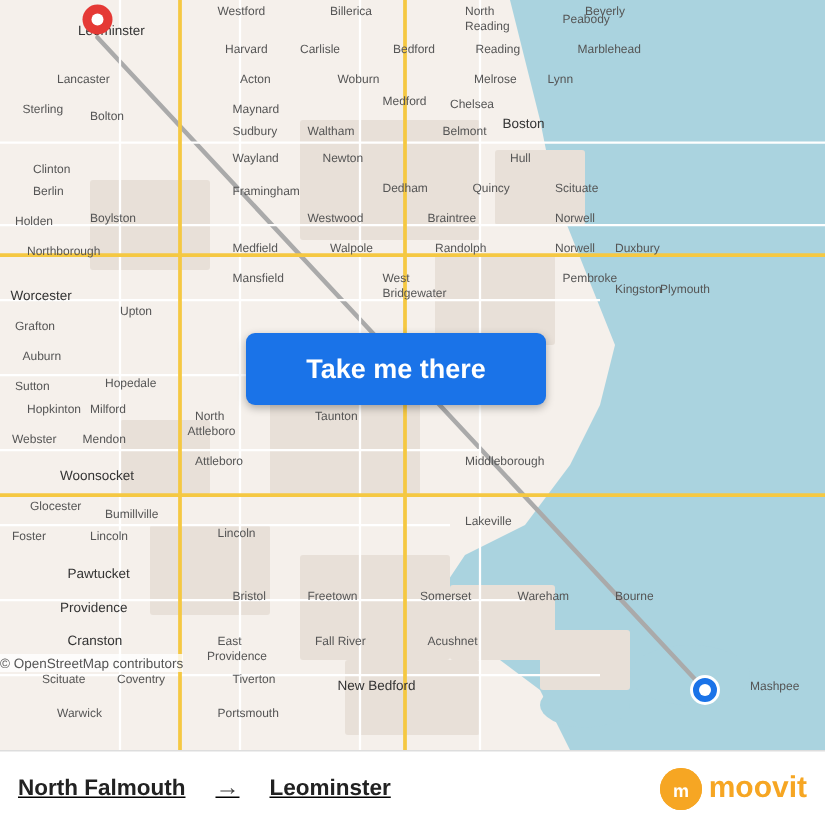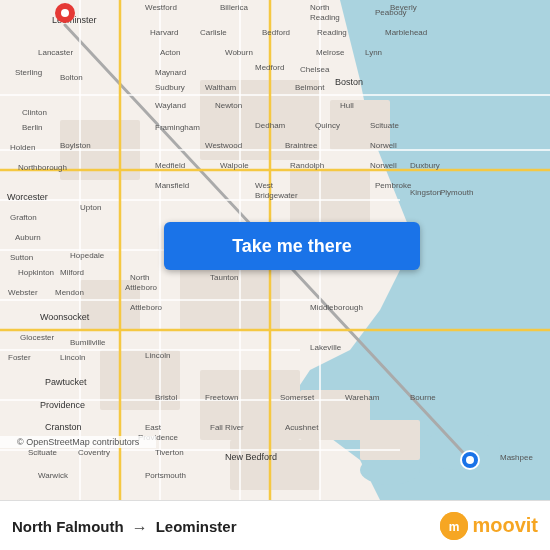--- a/index.html
+++ b/index.html
@@ -24,21 +24,21 @@
       width: 100%;
       height: 100%;
       position: absolute;
       top: 0; left: 0;
     }
 
     #take-me-there-btn {
       position: absolute;
       top: 222px;
       left: 164px;
-      width: 256px;
+      width: 200px;
       height: 48px;
       background-color: #1a73e8;
       color: white;
       border: none;
       border-radius: 6px;
       font-size: 18px;
       font-weight: bold;
       cursor: pointer;
       display: flex;
       align-items: center;
@@ -55,23 +55,24 @@
       align-items: center;
       justify-content: space-between;
       padding: 0 12px;
       border-top: 1px solid #ddd;
       position: absolute;
       bottom: 0;
     }
 
     #route-info {
       display: flex;
-      align-items: flex-end;
-      gap: 8px;
+      align-items: flex-start;
+      gap: 20px;
       flex: 1;
+      text-decoration: underline;
     }
 
     #origin-label {
       font-size: 15px;
       font-weight: 600;
       color: #222;
     }
 
     #arrow-icon {
       font-size: 16px;
@@ -109,21 +110,21 @@
       color: #f6a623;
     }
 
     #osm-attribution {
       position: absolute;
       bottom: 52px;
       left: 0;
       font-size: 9px;
       color: #555;
       background: rgba(255,255,255,0.8);
-      padding: 1px 17px;
+      padding: 1px 0;
     }
 
     
     .road { stroke: white; stroke-width: 1.5; fill: none; }
     .major-road { stroke: #f5c842; stroke-width: 2.5; fill: none; }
     .water { fill: #aad3df; }
   </style>
 </head>
 <body>
 

